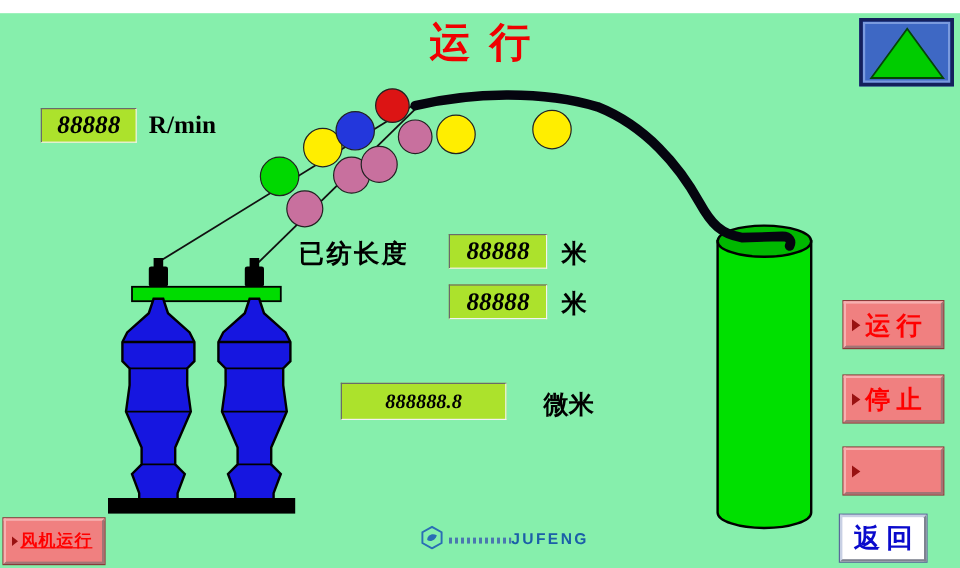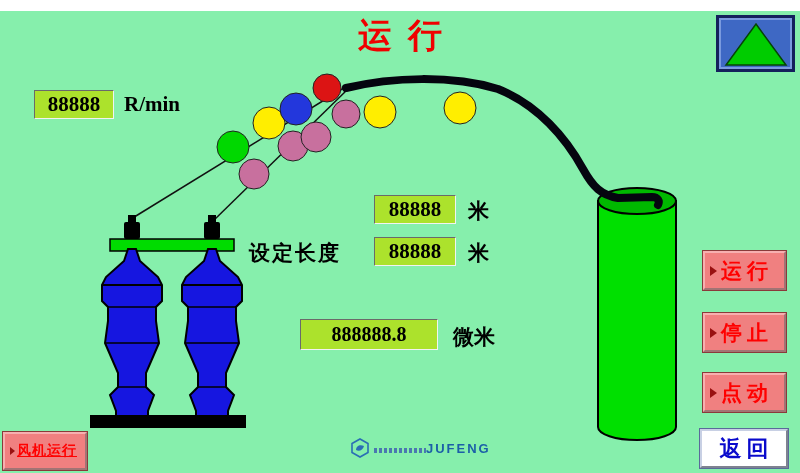--- a/index.html
+++ b/index.html
@@ -14,38 +14,38 @@
   .flyer-label{left:38px;top:44px;font-size:22px;letter-spacing:3px;}
   .spun-label{left:249px;top:186px;font-size:21px;letter-spacing:2px;}
   .set-label{left:249px;top:228px;font-size:21px;letter-spacing:2px;}
   .rail-label{left:261px;top:271px;font-size:21px;letter-spacing:2px;}
   .flyer-unit{left:124px;top:81px;font-size:21px;text-align:center;}
   .spun-unit{left:468px;top:186px;font-size:21px;}
   .set-unit{left:468px;top:228px;font-size:21px;}
   .rail-unit{left:453px;top:312px;font-size:21px;}
 
   .valbox{position:absolute;background:#ACE22C;color:#000;text-align:center;font-weight:bold;
-          border:1px solid;border-color:#6a6a6a #f2f2f2 #f2f2f2 #6a6a6a;box-sizing:border-box;}
+          border:1px solid;border-color:#6a6a6a #f2f2f2 #f2f2f2 #6a6a6a;box-sizing:border-box;font-style:italic;}
   .flyer-value{left:34px;top:79px;width:80px;height:29px;line-height:27px;font-size:21px;}
   .spun-value{left:374px;top:184px;width:82px;height:29px;line-height:27px;font-size:21px;}
   .set-value{left:374px;top:226px;width:82px;height:29px;line-height:27px;font-size:21px;}
-  .rail-value{left:300px;top:308px;width:138px;height:31px;line-height:29px;font-size:20px;}
+  .rail-value{left:284px;top:308px;width:138px;height:31px;line-height:29px;font-size:17px;}
 
   button{padding:0;margin:0;font-family:"Liberation Serif",serif;cursor:pointer;}
   .hmi-btn{position:absolute;width:83px;height:39px;background:#F08080;
            border:2px outset #f6b0b0;box-shadow:0 0 0 1px #8a3a3a;
            color:#FF0000;font-weight:bold;font-size:21px;letter-spacing:5px;text-indent:5px;
            display:flex;align-items:center;justify-content:center;}
   .hmi-btn .marker{position:absolute;left:5px;top:50%;transform:translateY(-50%);
            width:0;height:0;border-left:7px solid #991111;
            border-top:5px solid transparent;border-bottom:5px solid transparent;}
   .run-btn{left:703px;top:240px;}
   .stop-btn{left:703px;top:302px;}
   .jog-btn{left:703px;top:362px;}
-  .back-btn{left:700px;top:418px;width:88px;height:39px;background:#ffffff;color:#0A0ACC;
+  .back-btn{left:700px;top:418px;width:72px;height:39px;background:#ffffff;color:#0A0ACC;
             border:2px outset #c8d0e4;box-shadow:0 0 0 1px #5a6a9a;font-size:22px;}
   .fan-btn{left:3px;top:421px;width:84px;height:38px;font-size:14px;letter-spacing:1px;text-indent:4px;text-decoration:underline;}
   .fan-btn .marker{border-left-width:5px;border-top-width:4px;border-bottom-width:4px;}
 
   .arrow-btn{position:absolute;left:716px;top:4px;width:79px;height:57px;background:#3E68C4;
              border:3px solid #14205c;box-shadow:inset 0 0 0 2px #7a9ade;
              display:flex;align-items:center;justify-content:center;}
 
   .taskbar{position:absolute;left:0;top:462px;width:800px;height:11px;background:#c6c6c6;
            border-top:1px solid #9a9a9a;box-sizing:border-box;}
@@ -108,41 +108,40 @@
     </g>
 
     <path d="M346,77 C392,66 452,64 498,78 C538,94 566,127 583,158 C593,176 601,184 618,187 L652,186 C658,186 660,190 658,194" fill="none" stroke="#05050f" stroke-width="8" stroke-linecap="round" stroke-linejoin="round"></path>
   </svg>
 
   <div class="title">运行</div>
 
   <div class="valbox flyer-value">88888</div>
   <div class="unit flyer-unit">R/min</div>
 
+  <div class="label spun-label">已纺长度</div>
   <div class="valbox spun-value">88888</div>
   <div class="unit spun-unit">米</div>
 
-  <div class="label set-label">设定长度</div>
   <div class="valbox set-value">88888</div>
   <div class="unit set-unit">米</div>
 
   <div class="valbox rail-value">888888.8</div>
   <div class="unit rail-unit">微米</div>
 
   <button class="hmi-btn run-btn">
     <span class="marker"></span>
     <span>运行</span>
   </button>
   <button class="hmi-btn stop-btn">
     <span class="marker"></span>
     <span>停止</span>
   </button>
   <button class="hmi-btn jog-btn">
     <span class="marker"></span>
-    <span>点动</span>
   </button>
   <button class="hmi-btn back-btn">
     <span>返回</span>
   </button>
 
   <button class="hmi-btn fan-btn">
     <span class="marker"></span>
     <span>风机运行</span>
   </button>
 

